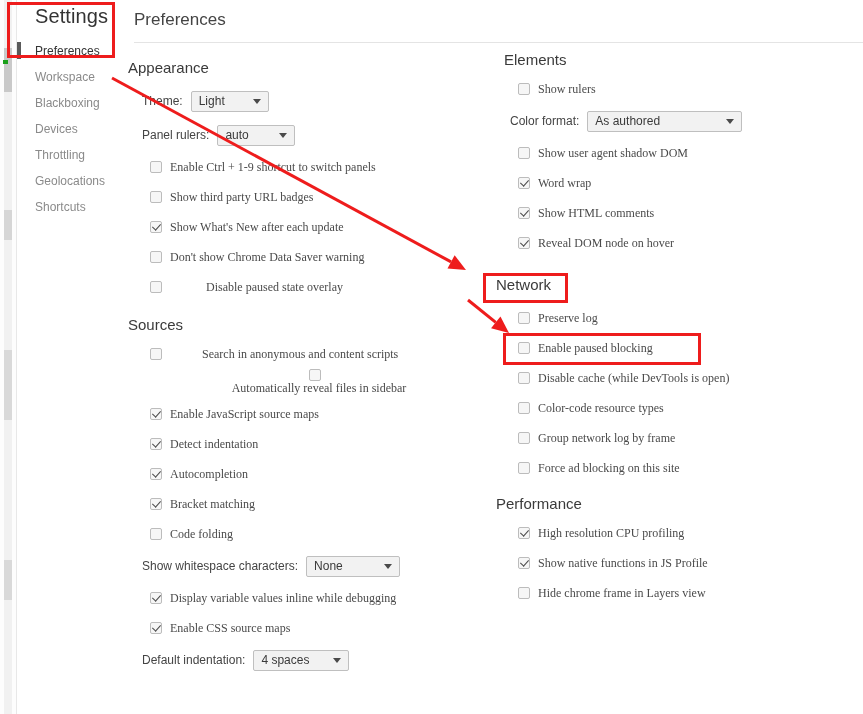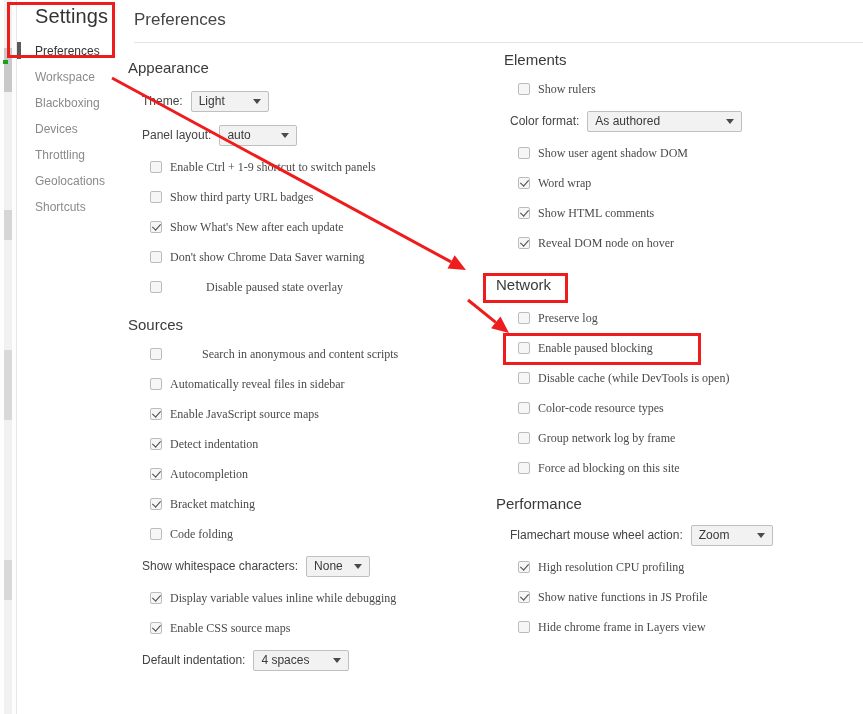--- a/index.html
+++ b/index.html
@@ -237,21 +237,21 @@
       <div class="section-title" style="margin-left: 0px;">Appearance</div>
       <div style="height: 8px;"></div>
       <div class="row sel-row" style="margin-left: 14px;">
         <span class="row-label">Theme:</span>
         <span class="select" style="width: 78px;">
           <span class="val">Light</span>
           <span class="caret"></span>
         </span>
       </div>
       <div class="row sel-row" style="margin-left: 14px;">
-        <span class="row-label">Panel layout:</span>
+        <span class="row-label">Panel rulers:</span>
         <span class="select" style="width: 78px;">
           <span class="val">auto</span>
           <span class="caret"></span>
         </span>
       </div>
       <div class="row cb-row" style="margin-left: 22px;">
         <span class="cbox"></span>
         <span class="cb-label">Enable Ctrl + 1-9 shortcut to switch panels</span>
       </div>
       <div class="row cb-row" style="margin-left: 22px;">
@@ -271,21 +271,21 @@
         <span class="cb-label">Disable paused state overlay</span>
       </div>
     </div>
     <div class="section" style="padding-top: 14px;">
       <div class="section-title" style="margin-left: 0px;">Sources</div>
       <div style="height: 6px;"></div>
       <div class="row cb-row" style="margin-left: 22px; gap: 32px;">
         <span class="cbox"></span>
         <span class="cb-label">Search in anonymous and content scripts</span>
       </div>
-      <div class="row cb-row" style="margin-left: 22px;">
+      <div class="row cb-row" style="margin-left: 22px; flex-direction: column;">
         <span class="cbox"></span>
         <span class="cb-label">Automatically reveal files in sidebar</span>
       </div>
       <div class="row cb-row" style="margin-left: 22px;">
         <span class="cbox checked"></span>
         <span class="cb-label">Enable JavaScript source maps</span>
       </div>
       <div class="row cb-row" style="margin-left: 22px;">
         <span class="cbox checked"></span>
         <span class="cb-label">Detect indentation</span>
@@ -297,21 +297,21 @@
       <div class="row cb-row" style="margin-left: 22px;">
         <span class="cbox checked"></span>
         <span class="cb-label">Bracket matching</span>
       </div>
       <div class="row cb-row" style="margin-left: 22px;">
         <span class="cbox"></span>
         <span class="cb-label">Code folding</span>
       </div>
       <div class="row sel-row" style="margin-left: 14px;">
         <span class="row-label">Show whitespace characters:</span>
-        <span class="select" style="width: 64px;">
+        <span class="select" style="width: 94px;">
           <span class="val">None</span>
           <span class="caret"></span>
         </span>
       </div>
       <div class="row cb-row" style="margin-left: 22px;">
         <span class="cbox checked"></span>
         <span class="cb-label">Display variable values inline while debugging</span>
       </div>
       <div class="row cb-row" style="margin-left: 22px;">
         <span class="cbox checked"></span>
@@ -383,27 +383,20 @@
         <span class="cb-label">Group network log by frame</span>
       </div>
       <div class="row cb-row" style="margin-left: 22px;">
         <span class="cbox"></span>
         <span class="cb-label">Force ad blocking on this site</span>
       </div>
     </div>
     <div class="section" style="padding-top: 12px;">
       <div class="section-title" style="margin-left: 0px;">Performance</div>
       <div style="height: 6px;"></div>
-      <div class="row sel-row" style="margin-left: 14px;">
-        <span class="row-label">Flamechart mouse wheel action:</span>
-        <span class="select" style="width: 82px;">
-          <span class="val">Zoom</span>
-          <span class="caret"></span>
-        </span>
-      </div>
       <div class="row cb-row" style="margin-left: 22px;">
         <span class="cbox checked"></span>
         <span class="cb-label">High resolution CPU profiling</span>
       </div>
       <div class="row cb-row" style="margin-left: 22px;">
         <span class="cbox checked"></span>
         <span class="cb-label">Show native functions in JS Profile</span>
       </div>
       <div class="row cb-row" style="margin-left: 22px;">
         <span class="cbox"></span>

